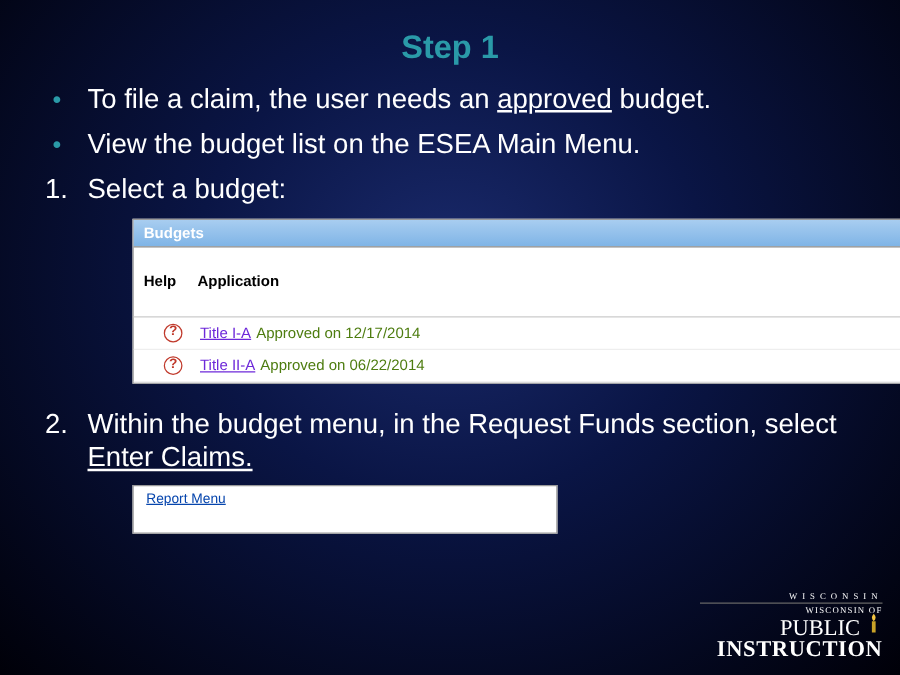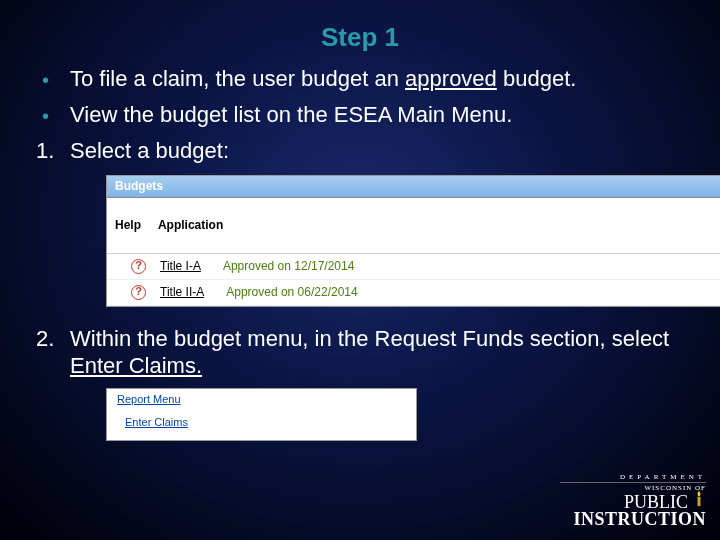--- a/index.html
+++ b/index.html
@@ -82,29 +82,29 @@
     color: #c0392b;
     border-radius: 50%;
     font-size: 11px;
     font-weight: bold;
     display: inline-flex;
     align-items: center; justify-content: center;
     margin-right: 14px;
     flex-shrink: 0;
   }
   .ss1-link {
-    color: #000000;
+    color: #6d28d9;
     text-decoration: underline;
-    margin-right: 22px;
+    margin-right: 4px;
   }
   .ss1-status { color: #4d7c0f; }
 
   .screenshot2 {
     margin: 6px 0 0 70px;
-    width: 311px;
+    width: 340px;
     background: #fff;
     color: #000;
     font-family: Arial, sans-serif;
     font-size: 12px;
     border: 1px solid #999;
     padding: 4px 10px 10px 10px;
   }
   .ss2-top {
     color: #0645AD;
     text-decoration: underline;
@@ -170,21 +170,21 @@
 </head>
 <body>
 
 <div class="title">Step 1</div>
 
 <div class="content">
 
   <div class="bullet-row">
     <div class="bullet-mark">•</div>
     <div class="bullet-text">
-      <span>To file a claim, the user budget an </span><span class="underline">approved</span><span> budget.</span>
+      <span>To file a claim, the user needs an </span><span class="underline">approved</span><span> budget.</span>
     </div>
   </div>
 
   <div class="bullet-row">
     <div class="bullet-mark">•</div>
     <div class="bullet-text">View the budget list on the ESEA Main Menu.</div>
   </div>
 
   <div class="num-row">
     <div class="num-mark">1.</div>
@@ -211,27 +211,26 @@
 
   <div class="num-row">
     <div class="num-mark">2.</div>
     <div class="num-text">
       <span>Within the budget menu, in the Request Funds section, select </span><span class="underline">Enter Claims.</span>
     </div>
   </div>
 
   <div class="screenshot2">
     <div class="ss2-top">Report Menu</div>
-    <div class="ss2-link">Enter Claims</div>
   </div>
 
 </div>
 
 <div class="logo">
-  <div class="logo-top">DEPARTMENT</div>
+  <div class="logo-top">WISCONSIN</div>
   <div class="logo-dept">WISCONSIN OF</div>
   <div class="logo-main">
     <span class="logo-public">PUBLIC</span>
     <span class="logo-icon">
       <svg viewBox="0 0 14 18">
           <path d="M7 1 C5 3 5 5 7 7 C9 5 9 3 7 1 Z" fill="#f5c542"></path>
           <rect x="5.5" y="7" width="3" height="9" fill="#c9a227"></rect>
         </svg>
     </span>
   </div>

